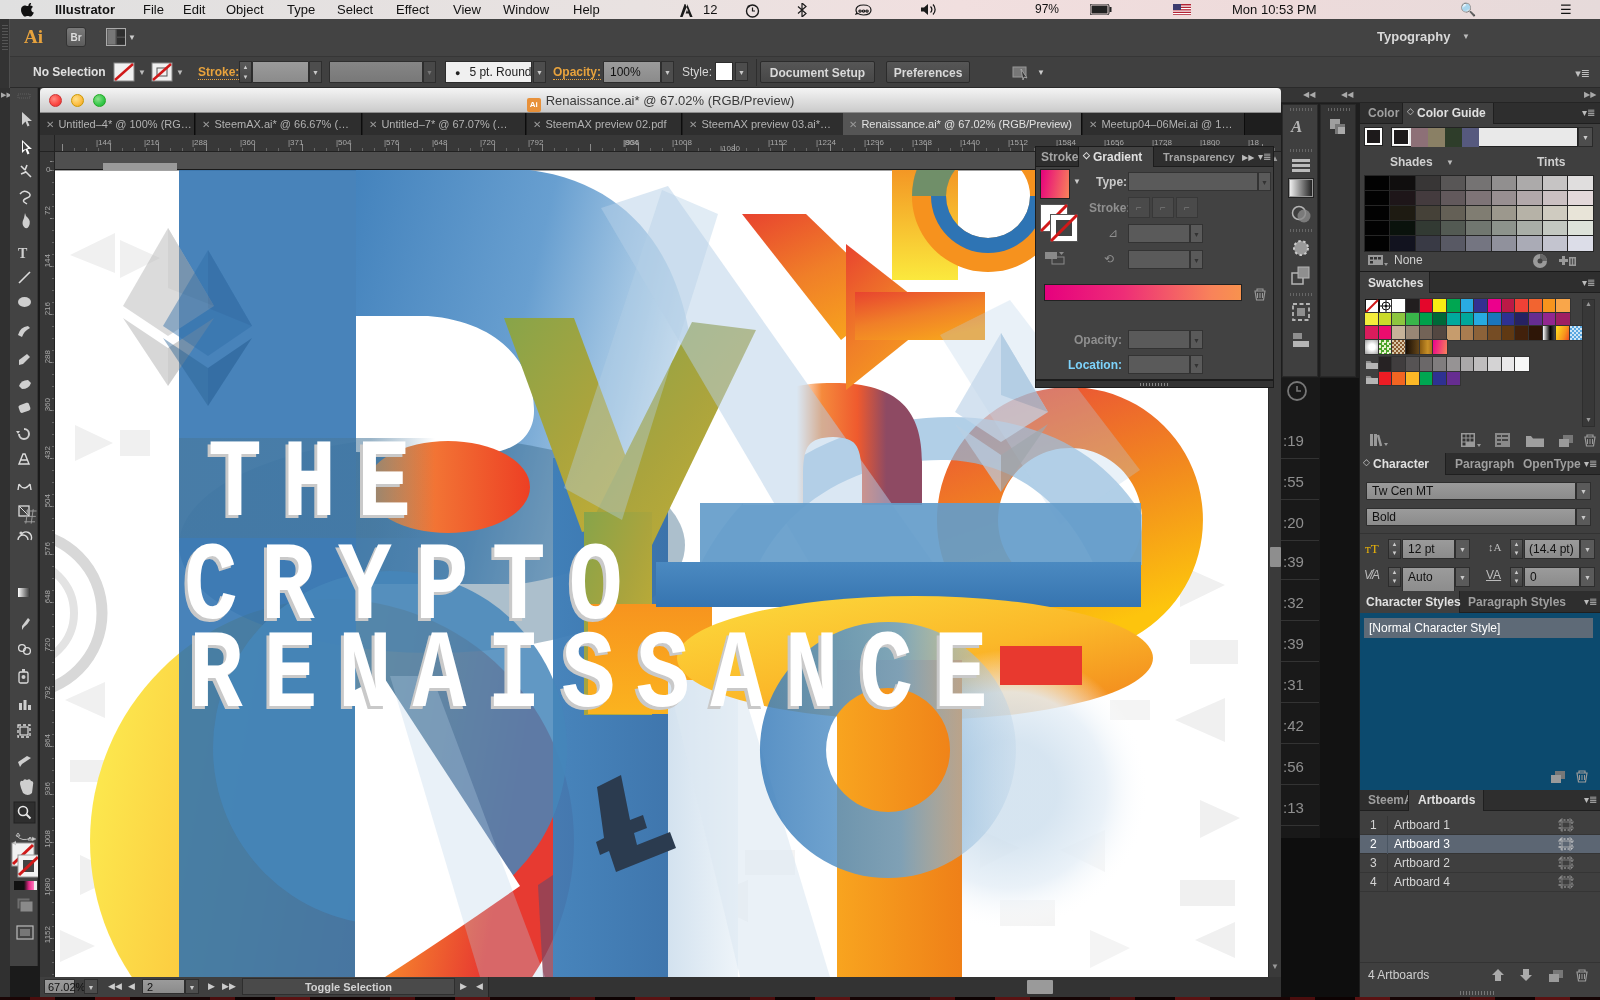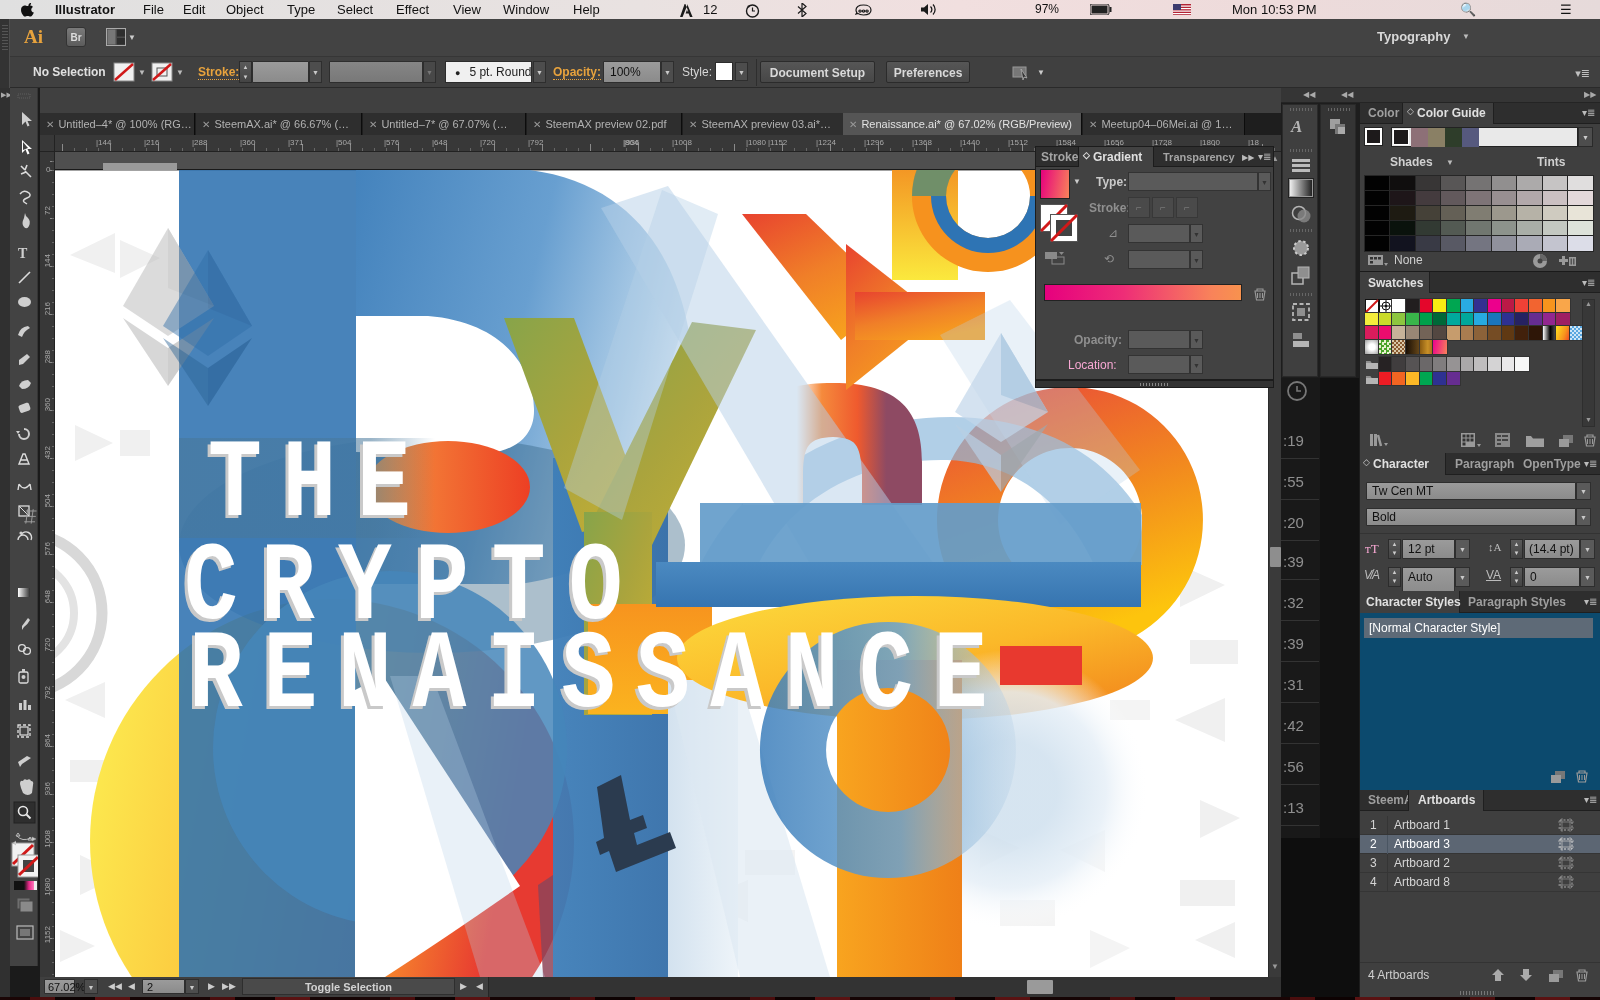--- a/index.html
+++ b/index.html
@@ -212,20 +212,26 @@
     <rect x="14" y="793" width="10" height="9" fill="url(#tpk)"></rect>
     <rect x="24" y="793" width="3" height="9" fill="#eee"></rect>
     <rect x="7" y="810" width="13" height="11" fill="#6e6e6e" stroke="#444"></rect>
         <rect x="10" y="813" width="13" height="11" fill="#8a8a8a" stroke="#444"></rect>
     <rect x="7" y="838" width="16" height="13" fill="none" stroke="#bbb" stroke-width="1.2"></rect>
         <rect x="10" y="841" width="10" height="7" fill="#777"></rect>
   </g>
 </svg>
 </div>
 <div id="docwin">
+  <div id="titlebar">
+    <div class="abs" style="left:9px;top:6px;width:13px;height:13px;border-radius:7px;background:radial-gradient(circle at 4px 4px,#ff8a80,#fc4540 60%,#d83530);border:0.5px solid #c33;"></div>
+    <div class="abs" style="left:31px;top:6px;width:13px;height:13px;border-radius:7px;background:radial-gradient(circle at 4px 4px,#ffe08a,#fdbc40 60%,#de9c28);border:0.5px solid #c90;"></div>
+    <div class="abs" style="left:53px;top:6px;width:13px;height:13px;border-radius:7px;background:radial-gradient(circle at 4px 4px,#8ee08a,#34c84a 60%,#28a538);border:0.5px solid #2a2;"></div>
+    <span style="display:inline-block;width:14px;height:14px;background:#e8913a;border-radius:2px;color:#fff;font-size:8px;line-height:14px;vertical-align:-2px;font-weight:bold;margin-right:5px;">Ai</span>Renaissance.ai* @ 67.02% (RGB/Preview)
+  </div>
   <div id="tabbar">
     <div class="tab" style="left:0px;width:155px;"><span class="x">✕</span>Untitled–4* @ 100% (RG…</div>
     <div class="tab" style="left:156px;width:166px;"><span class="x">✕</span>SteemAX.ai* @ 66.67% (…</div>
     <div class="tab" style="left:323px;width:163px;"><span class="x">✕</span>Untitled–7* @ 67.07% (…</div>
     <div class="tab" style="left:487px;width:155px;"><span class="x">✕</span>SteemAX preview 02.pdf</div>
     <div class="tab" style="left:643px;width:171px;"><span class="x">✕</span>SteemAX preview 03.ai*…</div>
     <div class="tab act" style="left:803px;width:239px;"><span class="x">✕</span>Renaissance.ai* @ 67.02% (RGB/Preview)</div>
     <div class="tab" style="left:1043px;width:162px;"><span class="x">✕</span>Meetup04–06Mei.ai @ 1…</div>
   </div>
   <div id="rcorner"></div>
@@ -240,21 +246,21 @@
       <span class="rnum" style="left:185px;top:3px;">|360</span>
       <span class="rnum" style="left:233px;top:3px;">|371</span>
       <span class="rnum" style="left:281px;top:3px;">|504</span>
       <span class="rnum" style="left:329px;top:3px;">|576</span>
       <span class="rnum" style="left:377px;top:3px;">|648</span>
       <span class="rnum" style="left:425px;top:3px;">|720</span>
       <span class="rnum" style="left:473px;top:3px;">|792</span>
       <span class="rnum" style="left:521px;top:3px;margin-left:47px;">|864</span>
       <span class="rnum" style="left:569px;top:3px;">|936</span>
       <span class="rnum" style="left:617px;top:3px;">|1008</span>
-      <span class="rnum" style="left:665px;top:3px;margin-left:26px;">|1080</span>
+      <span class="rnum" style="left:665px;top:9px;">|1080</span>
       <span class="rnum" style="left:713px;top:3px;">|1152</span>
       <span class="rnum" style="left:761px;top:3px;">|1224</span>
       <span class="rnum" style="left:809px;top:3px;">|1296</span>
       <span class="rnum" style="left:857px;top:3px;">|1368</span>
       <span class="rnum" style="left:905px;top:3px;">|1440</span>
       <span class="rnum" style="left:953px;top:3px;">|1512</span>
       <span class="rnum" style="left:1001px;top:3px;">|1584</span>
       <span class="rnum" style="left:1049px;top:3px;">|1656</span>
       <span class="rnum" style="left:1097px;top:3px;">|1728</span>
       <span class="rnum" style="left:1145px;top:3px;">|1800</span>
@@ -847,21 +853,21 @@
     <span class="abs" style="left:95px;top:4px;color:#9f9f9f;font-weight:bold;">Paragraph</span>
     <span class="abs" style="left:163px;top:4px;color:#9f9f9f;font-weight:bold;">OpenType</span>
     <span class="abs" style="left:224px;top:5px;color:#bbb;font-size:10px;">▾≣</span>
   </div>
   <div class="abs" style="left:0;top:372px;width:240px;height:116px;background:#3f3f3f;">
     <div class="fld" style="left:6px;top:7px;width:210px;height:18px;font-size:12px;line-height:17px;"><span style="margin-left:5px;">Tw Cen MT</span></div>
     <div class="drop" style="left:216px;top:7px;width:15px;height:18px;font-size:7px;line-height:18px;background:#5a5a5a;">▼</div>
     <div class="fld" style="left:6px;top:33px;width:210px;height:18px;font-size:12px;line-height:17px;"><span style="margin-left:5px;">Bold</span></div>
     <div class="drop" style="left:216px;top:33px;width:15px;height:18px;font-size:7px;line-height:18px;background:#5a5a5a;">▼</div>
     <div class="abs" style="left:0;top:58px;width:240px;height:1px;background:#333;"></div>
-    <span class="abs" style="left:5px;top:66px;color:#f9a8d4;font-size:13px;font-family:'Liberation Serif',serif;">ᴛT</span>
+    <span class="abs" style="left:5px;top:66px;color:#eab308;font-size:13px;font-family:'Liberation Serif',serif;">ᴛT</span>
     <div class="abs" style="left:28px;top:64px;width:13px;height:20px;background:linear-gradient(#5a5a5a,#444);border:1px solid #2c2c2c;color:#ccc;font-size:6px;text-align:center;line-height:9px;">▲<br>▼</div>
     <div class="fld" style="left:42px;top:64px;width:53px;height:20px;font-size:12px;line-height:19px;"><span style="margin-left:5px;">12 pt</span></div>
     <div class="drop" style="left:95px;top:64px;width:15px;height:20px;font-size:7px;line-height:20px;background:#5a5a5a;">▼</div>
     <span class="abs" style="left:128px;top:66px;color:#bbb;font-size:11px;font-family:'Liberation Serif',serif;">↕A</span>
     <div class="abs" style="left:150px;top:64px;width:13px;height:20px;background:linear-gradient(#5a5a5a,#444);border:1px solid #2c2c2c;color:#ccc;font-size:6px;text-align:center;line-height:9px;">▲<br>▼</div>
     <div class="fld" style="left:164px;top:64px;width:56px;height:20px;font-size:12px;line-height:19px;"><span style="margin-left:4px;">(14.4 pt)</span></div>
     <div class="drop" style="left:220px;top:64px;width:15px;height:20px;font-size:7px;line-height:20px;background:#5a5a5a;">▼</div>
     <span class="abs" style="left:4px;top:93px;color:#bbb;font-size:12px;font-style:italic;">V̸A</span>
     <div class="abs" style="left:28px;top:92px;width:13px;height:20px;background:linear-gradient(#5a5a5a,#444);border:1px solid #2c2c2c;color:#ccc;font-size:6px;text-align:center;line-height:9px;">▲<br>▼</div>
     <div class="fld" style="left:42px;top:92px;width:53px;height:28px;font-size:12px;line-height:19px;"><span style="margin-left:5px;">Auto</span></div>
@@ -923,21 +929,21 @@
           <div class="abs" style="left:27px;top:0;width:1px;height:19px;background:#353535;"></div>
           <span class="abs" style="left:34px;top:2px;">Artboard 2</span>
       <svg class="abs" style="left:197px;top:2px;" width="18" height="15">
             <rect x="3" y="2" width="12" height="10" fill="none" stroke="#aaa" stroke-dasharray="2 1.5"></rect>
             <path d="M1,4 H17 M1,10 H17 M5,0 V14 M13,0 V14" stroke="#888" stroke-width="0.8"></path>
           </svg>
     </div>
     <div class="abs" style="left:0;top:62px;width:240px;height:19px;border-bottom:1px solid #353535;">
       <span class="abs" style="left:10px;top:2px;">4</span>
           <div class="abs" style="left:27px;top:0;width:1px;height:19px;background:#353535;"></div>
-          <span class="abs" style="left:34px;top:2px;">Artboard 8</span>
+          <span class="abs" style="left:34px;top:2px;">Artboard 4</span>
       <svg class="abs" style="left:197px;top:2px;" width="18" height="15">
             <rect x="3" y="2" width="12" height="10" fill="none" stroke="#aaa" stroke-dasharray="2 1.5"></rect>
             <path d="M1,4 H17 M1,10 H17 M5,0 V14 M13,0 V14" stroke="#888" stroke-width="0.8"></path>
           </svg>
     </div>
     <div class="abs" style="left:0;top:151px;width:240px;height:26px;border-top:1px solid #333;">
       <span class="abs" style="left:8px;top:5px;color:#cfcfcf;">4 Artboards</span>
       <svg class="abs" style="left:130px;top:5px;" width="16" height="14">
             <path d="M8,1 L14,7 H11 V13 H5 V7 H2 Z" fill="#aaa"></path>
           </svg>
@@ -997,21 +1003,21 @@
     <span class="abs" style="left:68px;top:85px;color:#8f8f8f;font-size:12px;">⟲</span>
     <div class="abs" style="left:92px;top:83px;width:62px;height:19px;background:#5a5a5a;border:1px solid #333;"></div>
     <div class="abs" style="left:154px;top:83px;width:13px;height:19px;background:#5a5a5a;border:1px solid #333;color:#333;font-size:7px;text-align:center;line-height:19px;">▼</div>
     <div class="abs" style="left:8px;top:117px;width:198px;height:17px;background:linear-gradient(90deg,#e6007e,#ee2d77 40%,#f8835a 85%,#f8924e);border:1px solid #222;"></div>
     <svg class="abs" style="left:216px;top:119px;" width="16" height="16" fill="#9a9a9a">
         <path d="M3,5 h10 l-1.5,9 h-7 z M5,5 v-2 h6 v2 M5.5,7 v5 M8,7 v5 M10.5,7 v5" stroke="#9a9a9a" fill="none" stroke-width="1.1"></path>
       </svg>
     <span class="abs" style="left:38px;top:166px;color:#8f8f8f;font-weight:bold;">Opacity:</span>
     <div class="abs" style="left:92px;top:163px;width:62px;height:19px;background:#5a5a5a;border:1px solid #333;"></div>
     <div class="abs" style="left:154px;top:163px;width:13px;height:19px;background:#5a5a5a;border:1px solid #333;color:#333;font-size:7px;text-align:center;line-height:19px;">▼</div>
-    <span class="abs" style="left:32px;top:191px;color:#f9a8d4;font-weight:normal;">Location:</span>
+    <span class="abs" style="left:32px;top:191px;color:#7dd3fc;font-weight:bold;">Location:</span>
     <div class="abs" style="left:92px;top:188px;width:62px;height:19px;background:#5a5a5a;border:1px solid #333;"></div>
     <div class="abs" style="left:154px;top:188px;width:13px;height:19px;background:#5a5a5a;border:1px solid #333;color:#333;font-size:7px;text-align:center;line-height:19px;">▼</div>
   </div>
   <div class="abs" style="left:0;top:234px;width:239px;height:8px;background:#333;border:1px solid #1c1c1c;">
     <div class="abs" style="left:104px;top:2px;width:30px;height:3px;background:repeating-linear-gradient(90deg,#888 0 1px,transparent 1px 3px);"></div>
   </div>
 </div>
 <div class="abs" style="left:0;top:997px;width:1600px;height:3px;background:repeating-linear-gradient(90deg,#1a0505 0 30px,#4a0d0d 30px 55px,#0d0202 55px 95px,#5a1212 95px 130px,#150404 130px 180px);"></div>
 
 </body></html>

